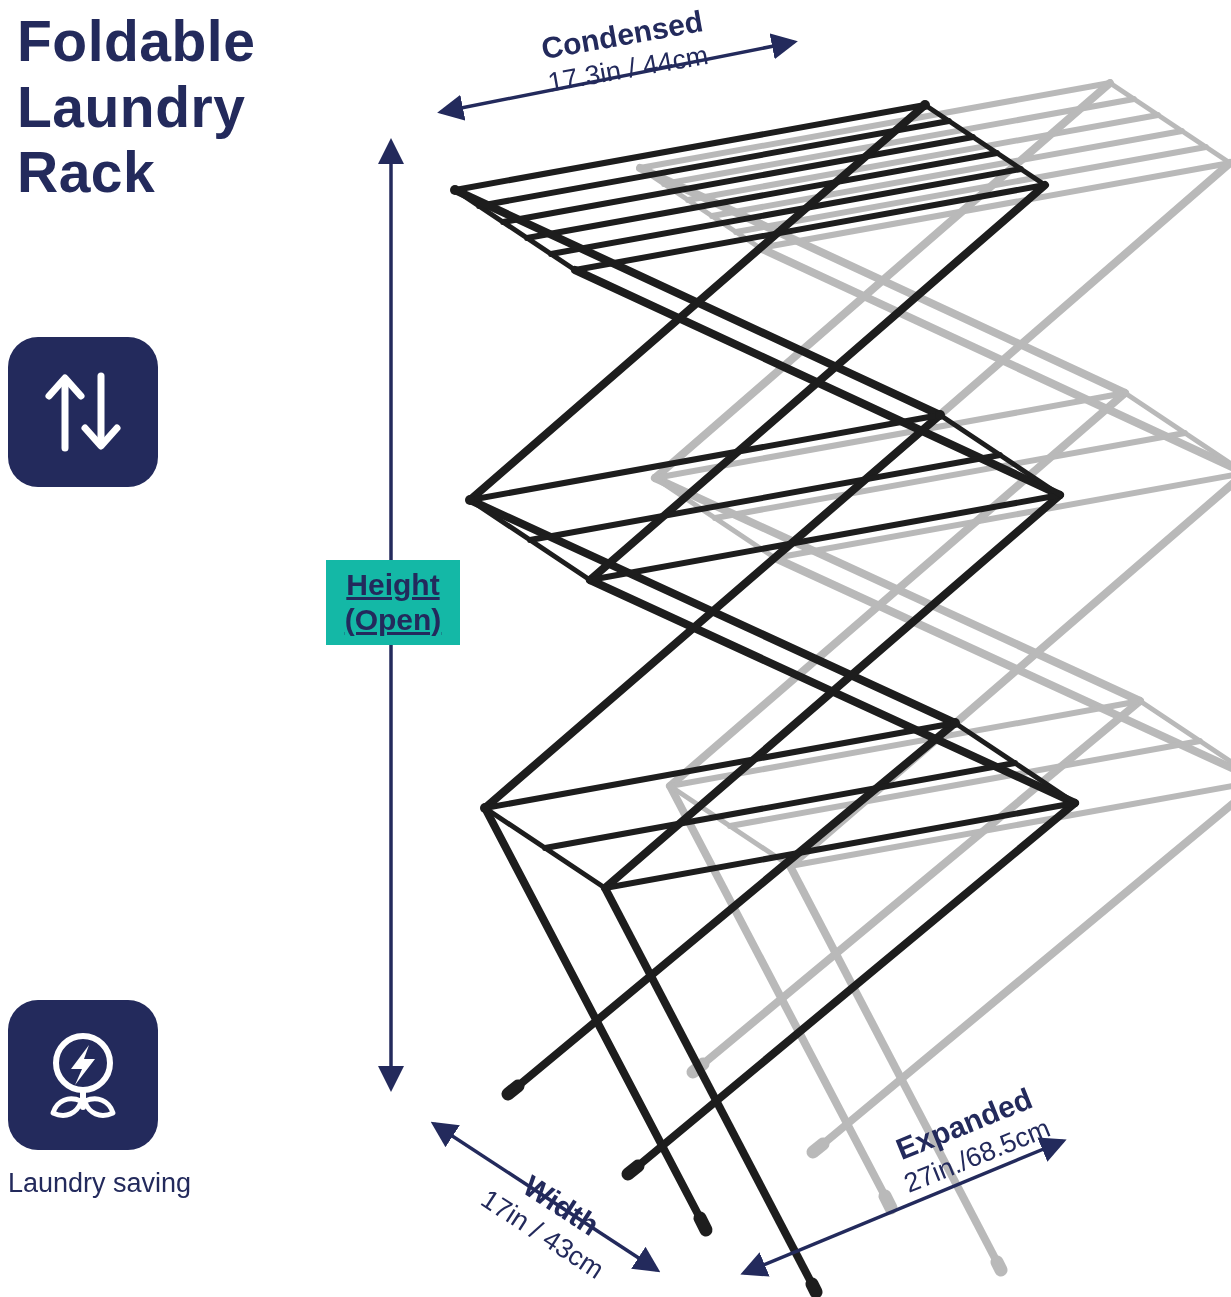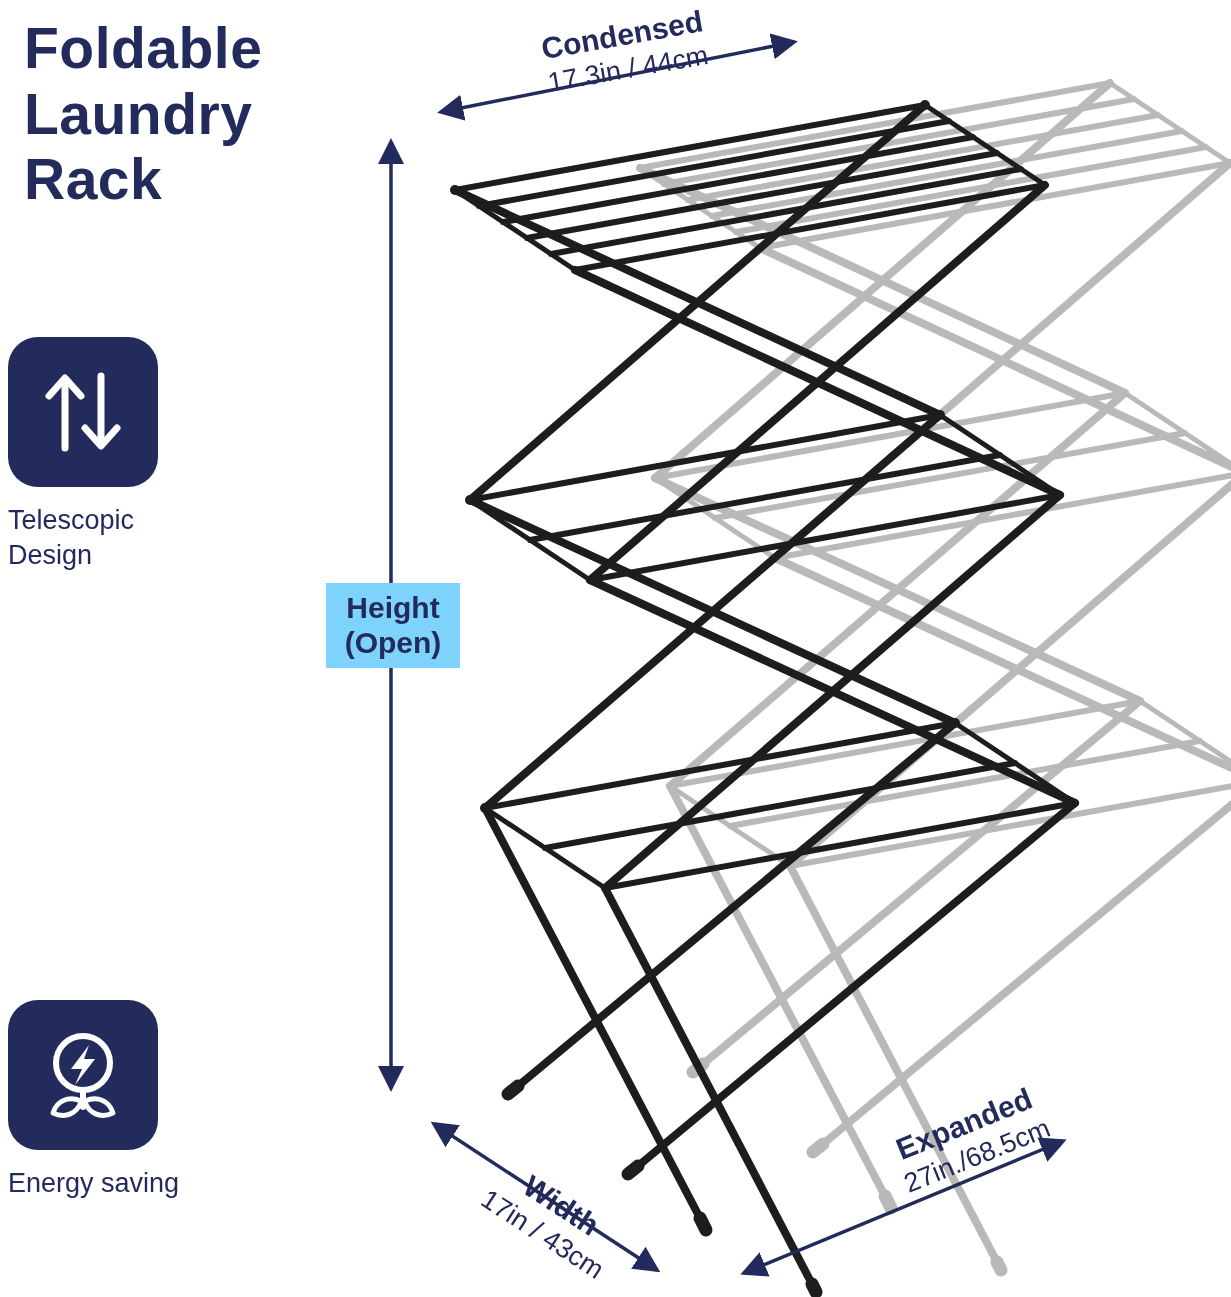--- a/index.html
+++ b/index.html
@@ -2,40 +2,40 @@
 <html><head>
 <meta charset="utf-8">
 <style>
   html,body{margin:0;padding:0;background:#ffffff;}
   .canvas{
     position:relative;width:1231px;height:1297px;background:#ffffff;
     font-family:"Liberation Sans", sans-serif;color:#232a5c;overflow:hidden;
   }
   .art{position:absolute;left:0;top:0;}
   .page-title{
-    position:absolute;left:8px;top:0px;margin:16px;
+    position:absolute;left:8px;top:0px;margin:9px;
     font-size:57px;font-weight:bold;line-height:1.15;letter-spacing:0.5px;
     white-space:pre-line;color:#232a5c;
   }
   .feature{position:absolute;left:8px;width:250px;}
   .feature .badge{
     width:150px;height:150px;background:#232a5c;border-radius:30px;
     display:flex;align-items:center;justify-content:center;
   }
   .feature .flabel{
     margin-top:16px;font-size:27px;line-height:1.3;white-space:pre-line;color:#232a5c;
   }
   .f1{top:337px}
   .f2{top:655px}
   .f3{top:1000px}
   .dim{position:absolute;text-align:center;color:#232a5c;}
   .dim .lab{font-weight:bold;font-size:30px;line-height:1.15;white-space:pre-line;}
   .dim .val{font-size:27px;line-height:1.2;white-space:pre-line;}
   .dim-condensed{left:460px;top:18px;width:330px;transform:rotate(-10deg);}
-  .dim-height{left:326px;top:583px;width:130px;background:#7dd3fc;padding:8px 2px;}
+  .dim-height{left:326px;top:560px;width:130px;background:#14b8a6;padding:8px 2px;text-decoration:underline;}
   .dim-width{left:452px;top:1186px;width:200px;transform:rotate(33deg);}
   .dim-expanded{left:838px;top:1106px;width:265px;transform:rotate(-22deg);}
 </style>
 </head>
 <body>
 
 <div class="canvas">
 
   <svg class="art" width="1231" height="1297" viewBox="0 0 1231 1297" aria-hidden="true">
     <defs>
@@ -129,36 +129,34 @@
 
   <div class="feature f1">
     <div class="badge">
       <svg width="148" height="148" viewBox="0 0 148 148" fill="none" stroke="#ffffff" stroke-width="7" stroke-linecap="round" stroke-linejoin="round">
         <line x1="56" y1="110" x2="56" y2="44"></line>
         <polyline points="40,58 56,40 72,58"></polyline>
         <line x1="92" y1="38" x2="92" y2="104"></line>
         <polyline points="76,90 92,108 108,90"></polyline>
       </svg>
     </div>
-    <div class="flabel">Telescopic
-Design</div>
   </div>
 
 
   <div class="feature f3">
     <div class="badge">
       <svg width="148" height="148" viewBox="0 0 148 148" fill="none" stroke="#ffffff" stroke-width="6" stroke-linecap="round" stroke-linejoin="round">
         <circle cx="74" cy="62" r="27"></circle>
         <path d="M80 44 L62 68 L73 68 L66 84 L86 58 L75 58 Z" fill="#ffffff" stroke="none"></path>
         <line x1="74" y1="90" x2="74" y2="106"></line>
         <path d="M72 100 C60 95 48 99 44 112 C57 118 68 112 72 101 Z" stroke-width="5"></path>
         <path d="M76 100 C88 95 100 99 104 112 C91 118 80 112 76 101 Z" stroke-width="5"></path>
       </svg>
     </div>
-    <div class="flabel">Energy saving</div>
+    <div class="flabel">Laundry saving</div>
   </div>
 
   <div class="dim dim-condensed">
     <div class="lab">Condensed</div>
     <div class="val">17.3in / 44cm</div>
   </div>
 
   <div class="dim dim-height">
     <div class="lab">Height
 (Open)</div>

